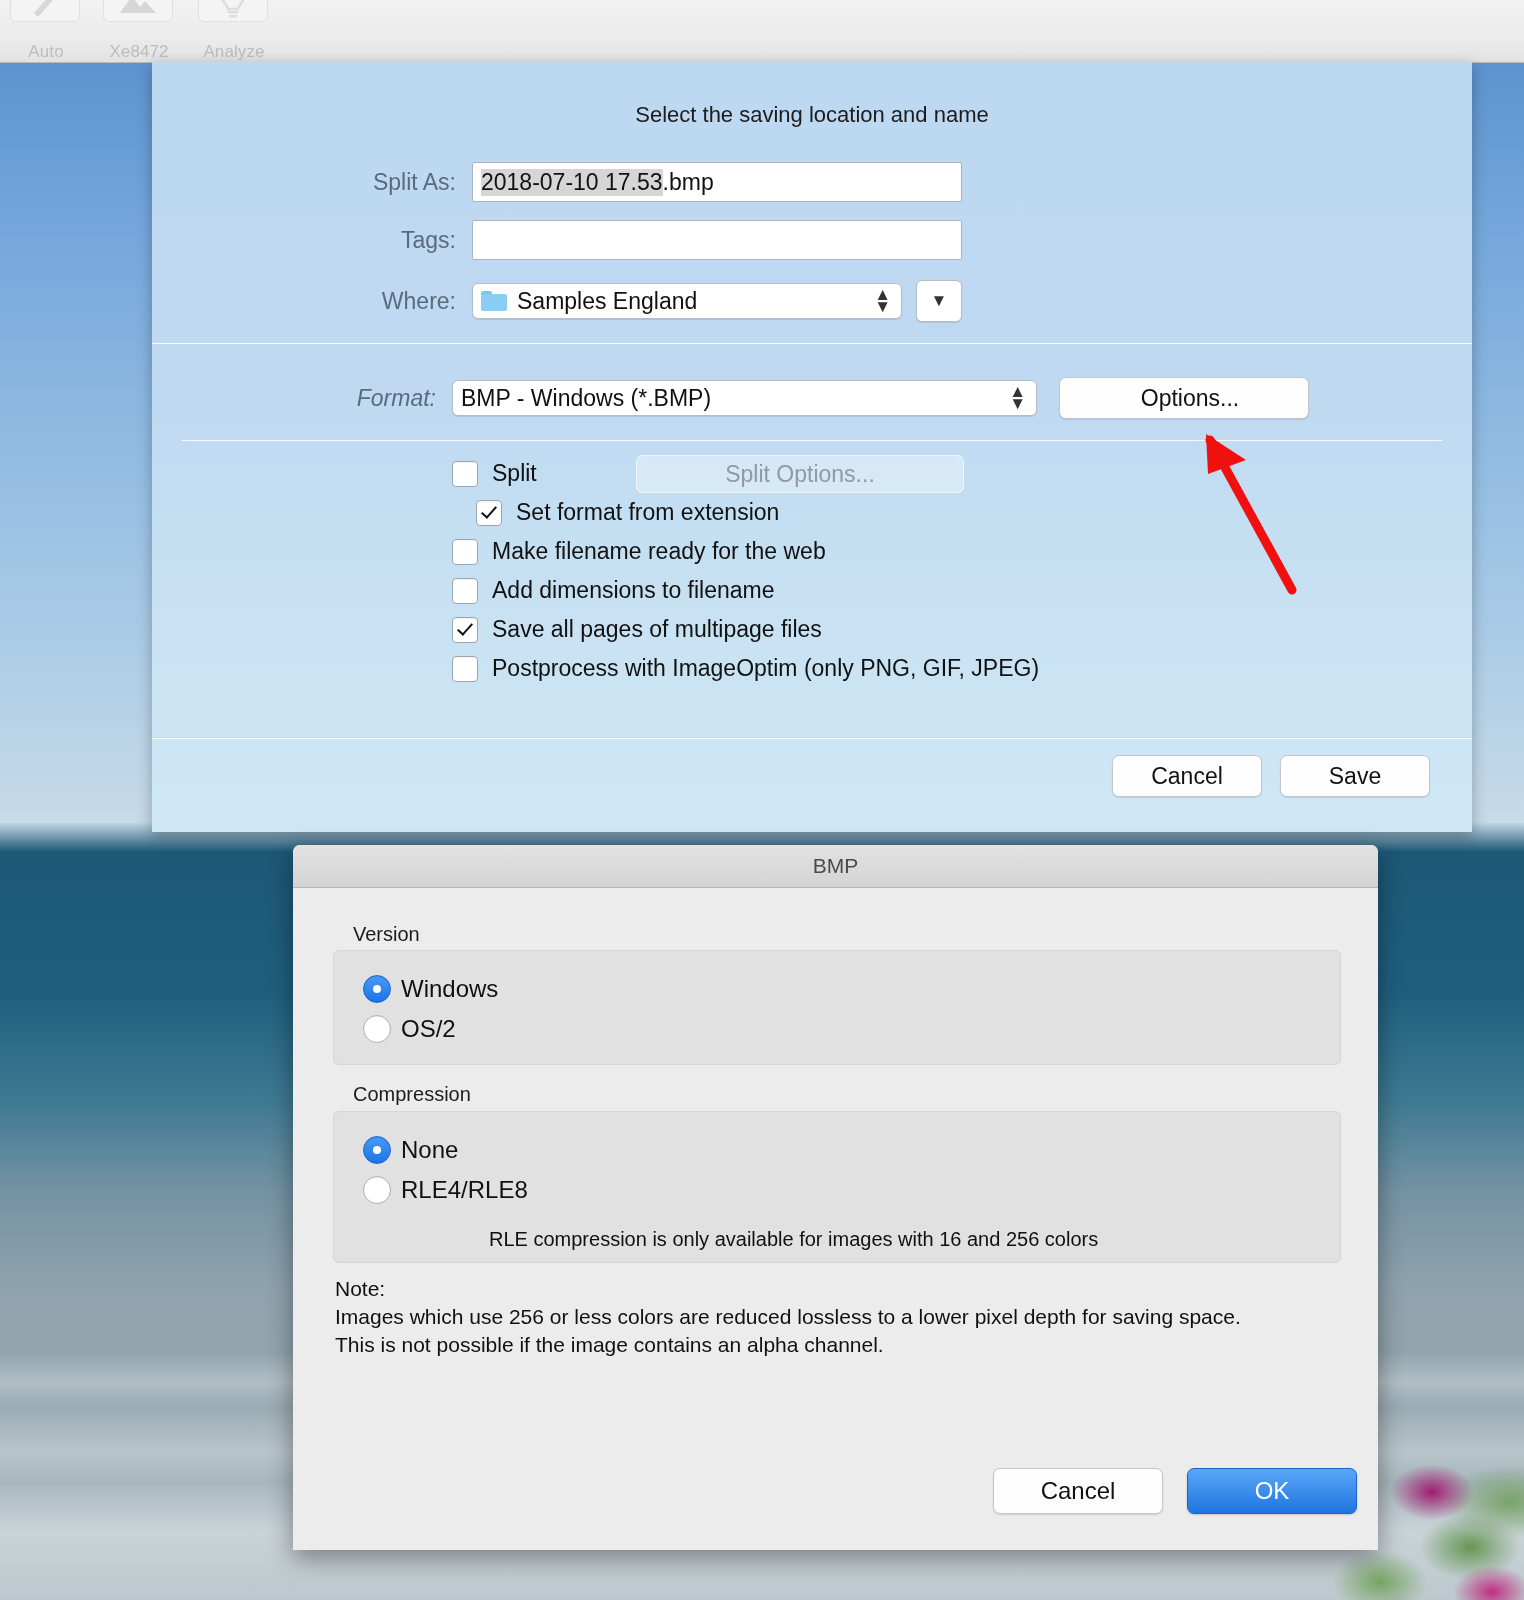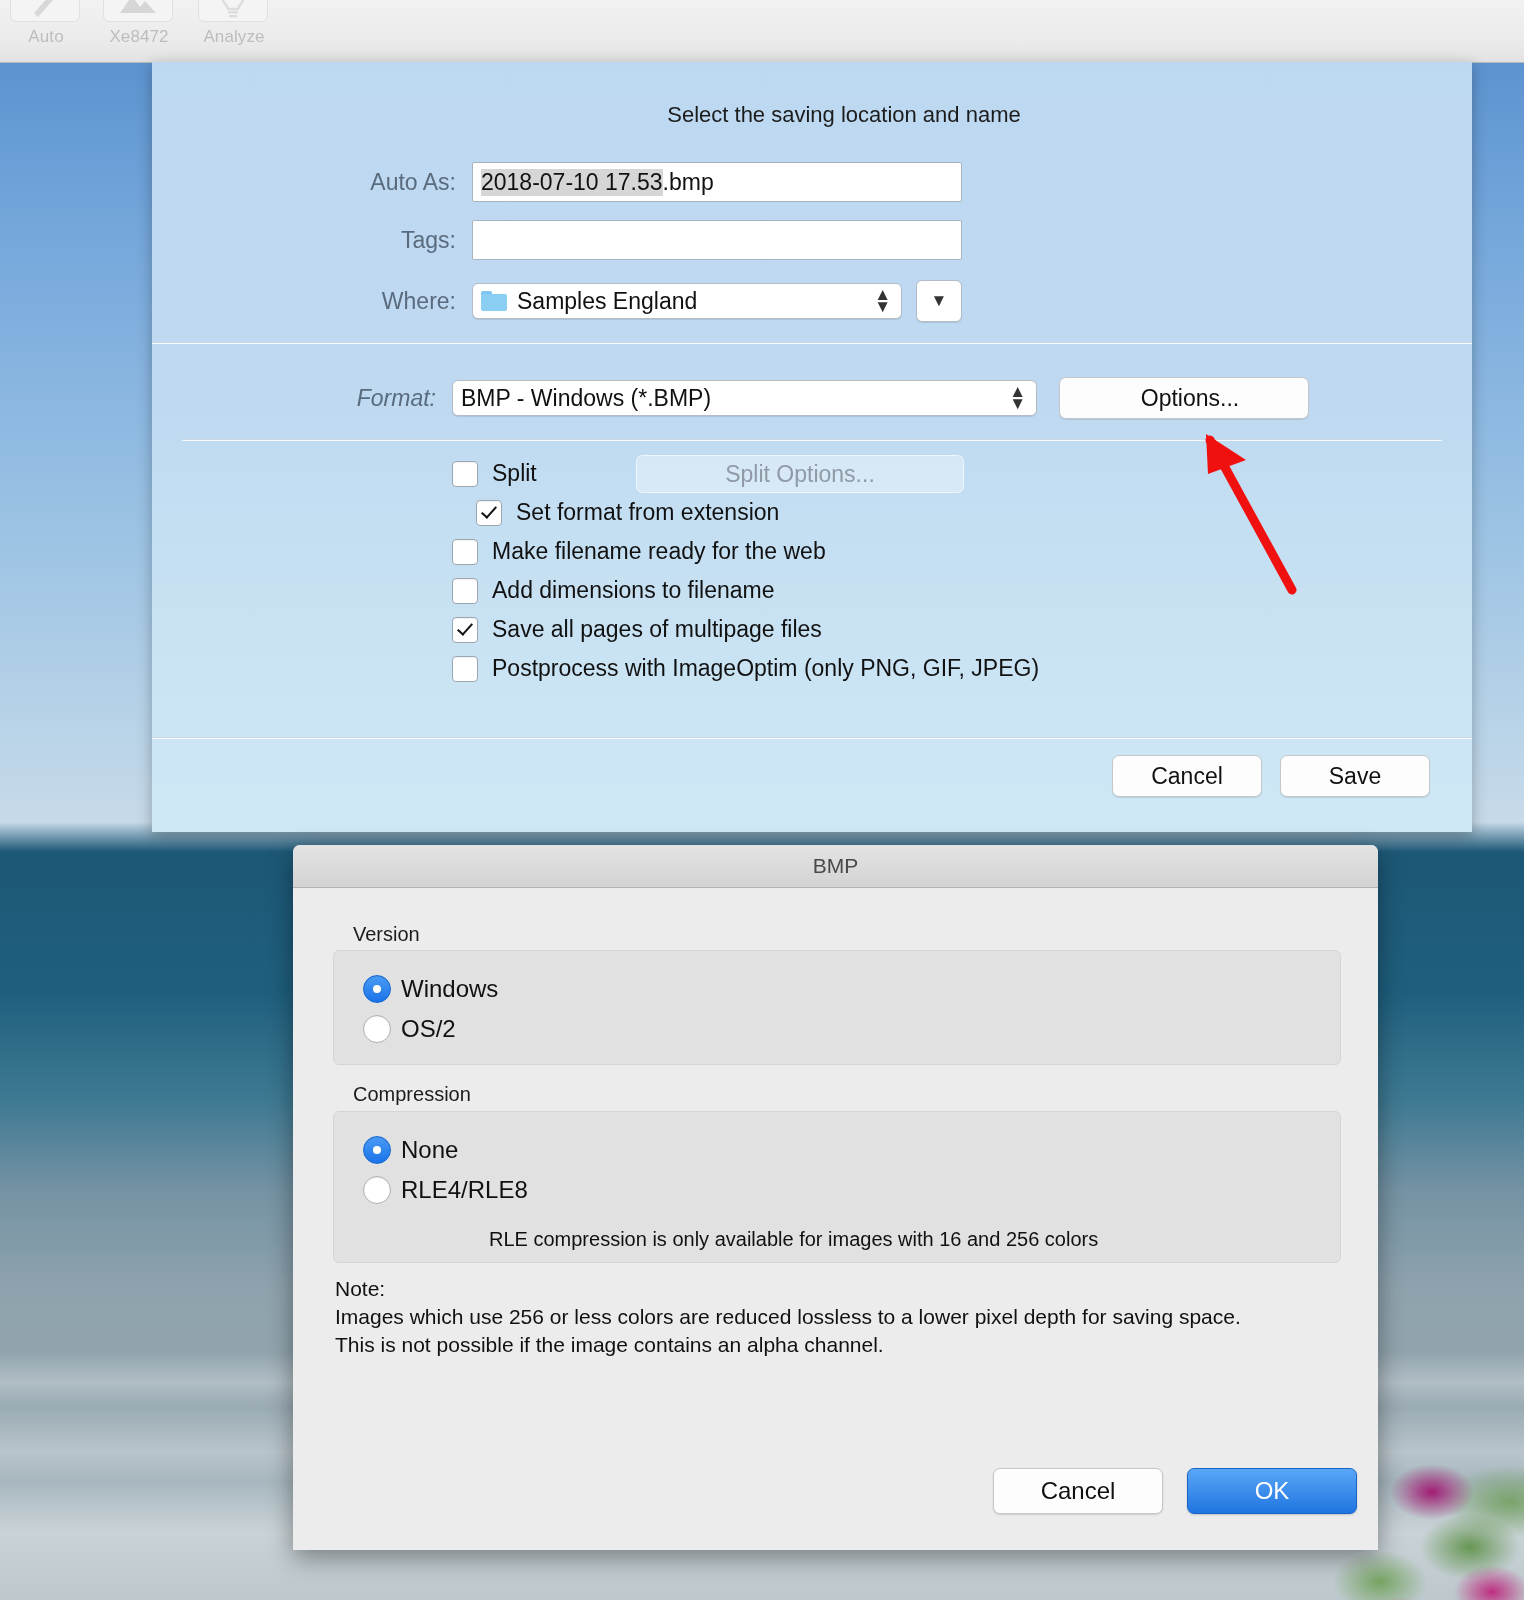--- a/index.html
+++ b/index.html
@@ -75,21 +75,21 @@
   }
   .tb-box {
     width: 70px; height: 40px;
     border: 1px solid #e0e0e0;
     border-radius: 6px;
     background: #f4f4f4;
     display: flex; align-items: center; justify-content: center;
     box-sizing: border-box;
   }
   .tb-label {
-    margin-top: 5px;
+    margin-top: 20px;
     font-size: 17px;
     color: #bdbdbd;
     letter-spacing: .1px;
   }
 
   
   #save-sheet {
     position: absolute;
     left: 152px; top: 62px;
     width: 1320px; height: 770px;
@@ -98,21 +98,21 @@
     box-sizing: border-box;
   }
   .sheet-divider {
     position: absolute; left: 0; width: 100%;
     height: 1px; background: rgba(255,255,255,.85);
     border-top: 1px solid rgba(120,150,180,.35);
   }
   #sheet-title {
     position: absolute; left: 0; top: 40px;
     width: 100%; text-align: center;
-    font-size: 22px; color: #1c1c1c; padding-left: 32px;
+    font-size: 22px; color: #1c1c1c;
   }
   .form-row {
     position: absolute;
     display: flex; align-items: center;
   }
   .form-label {
     width: 320px;
     text-align: right;
     font-size: 23px;
     color: #5a6b7d;
@@ -349,21 +349,21 @@
       </div>
       <div class="tb-label">Analyze</div>
     </div>
   </div>
 
   <div id="save-sheet">
 
     <div id="sheet-title">Select the saving location and name</div>
 
     <div class="form-row" style="left:0; top:100px; width:100%;">
-      <div class="form-label">Auto As:</div>
+      <div class="form-label">Split As:</div>
       <div class="text-field">
         <span class="sel-text">2018-07-10 17.53</span>
           <span>.bmp</span>
       </div>
     </div>
 
     <div class="form-row" style="left:0; top:158px; width:100%;">
       <div class="form-label">Tags:</div>
       <div class="text-field">
         <span></span>

